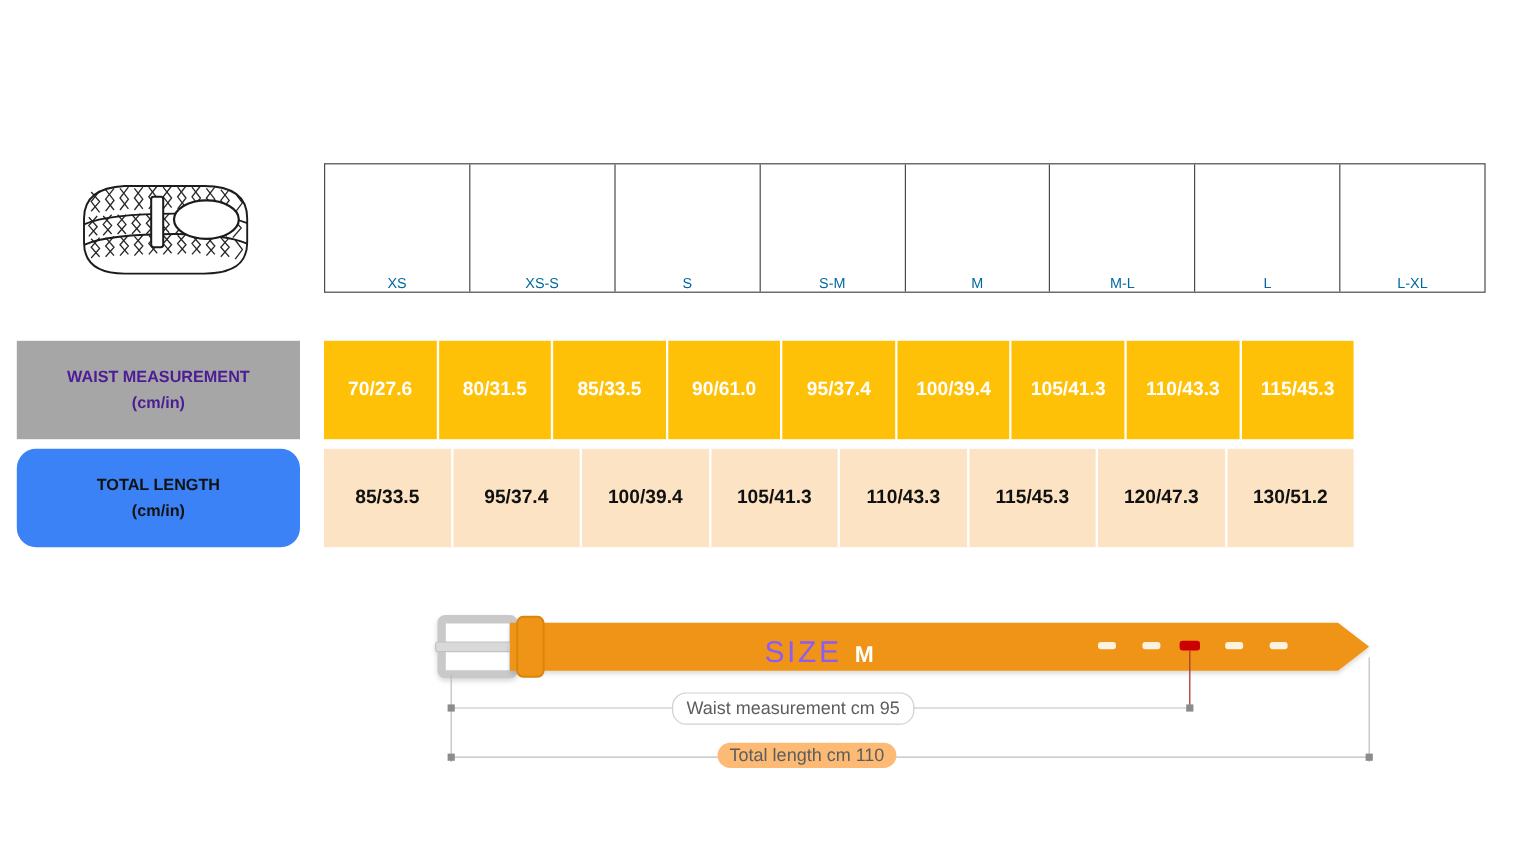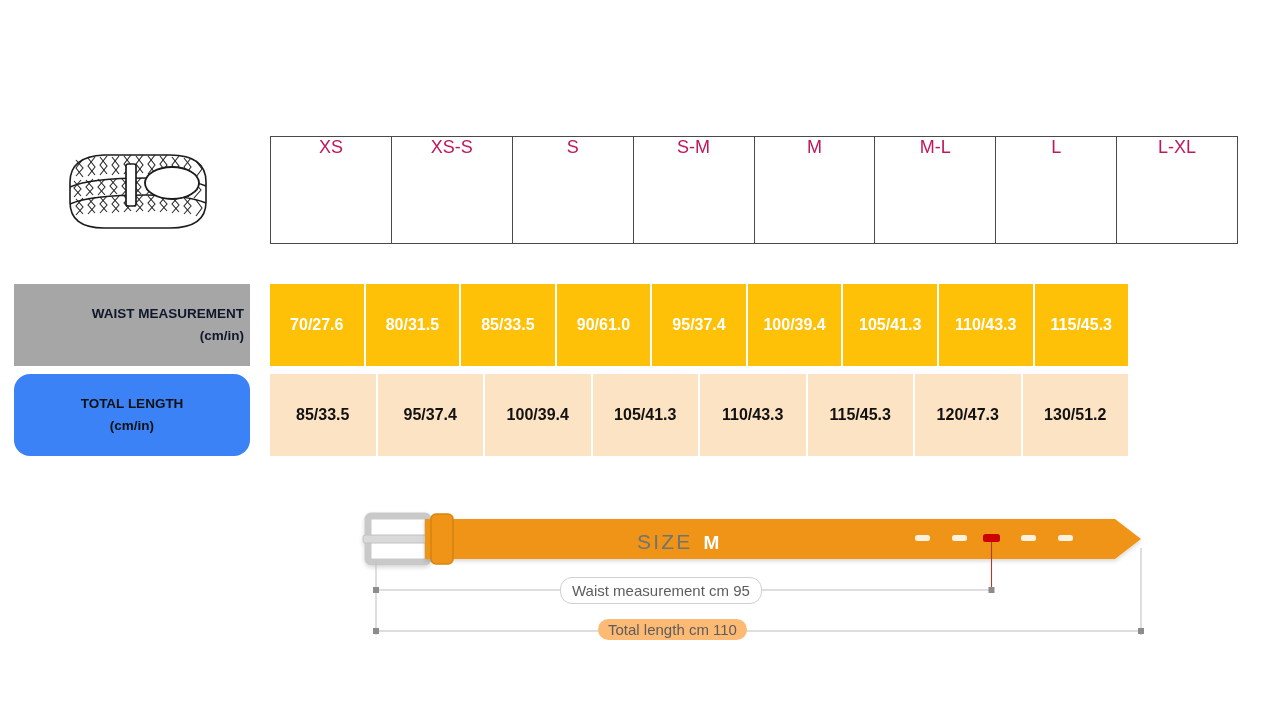--- a/index.html
+++ b/index.html
@@ -34,24 +34,24 @@
     height: 108px;
     display: flex;
     border: 1.5px solid #4a4a4a;
     box-sizing: border-box;
     background: #ffffff;
   }
   #size-header-table .hcell {
     flex: 1 1 0;
     border-right: 1.5px solid #4a4a4a;
     display: flex;
-    align-items: flex-start;
+    align-items: flex-end;
     justify-content: center;
-    font-size: 18px;
-    color: #be185d;
+    font-size: 12px;
+    color: #0369a1;
     box-sizing: border-box;
   }
   #size-header-table .hcell:last-child { border-right: none; }
 
   
   .meas-row {
     position: absolute;
     left: 14px;
     display: flex;
     height: 82px;
@@ -66,21 +66,21 @@
     flex-direction: column;
     align-items: center;
     justify-content: center;
     text-align: center;
     font-size: 13.5px;
     font-weight: bold;
     line-height: 1.65;
     box-sizing: border-box;
     padding: 0 6px;
   }
-  #row-waist .row-label { background: #a6a6a6; color: #0f172a; align-items: flex-end; }
+  #row-waist .row-label { background: #a6a6a6; color: #4c1d95; }
   #row-length .row-label { background: #3b82f6; color: #111111; border-radius: 16px; }
 
   .row-cells {
     width: 858px;
     display: flex;
     justify-content: space-between;
   }
   .row-cells .dcell {
     flex: 1 1 0;
     display: flex;
@@ -130,23 +130,23 @@
   #size-badge {
     position: absolute;
     left: 637px;
     top: 530px;
     display: flex;
     align-items: baseline;
     gap: 11px;
     pointer-events: none;
   }
   #size-badge .size-word {
-    font-size: 21px;
+    font-size: 25px;
     letter-spacing: 2.2px;
-    color: #737373;
+    color: #8b5cf6;
   }
   #size-badge .size-value {
     font-size: 19px;
     font-weight: bold;
     color: #ffffff;
   }
 </style>
 </head>
 <body>
 

